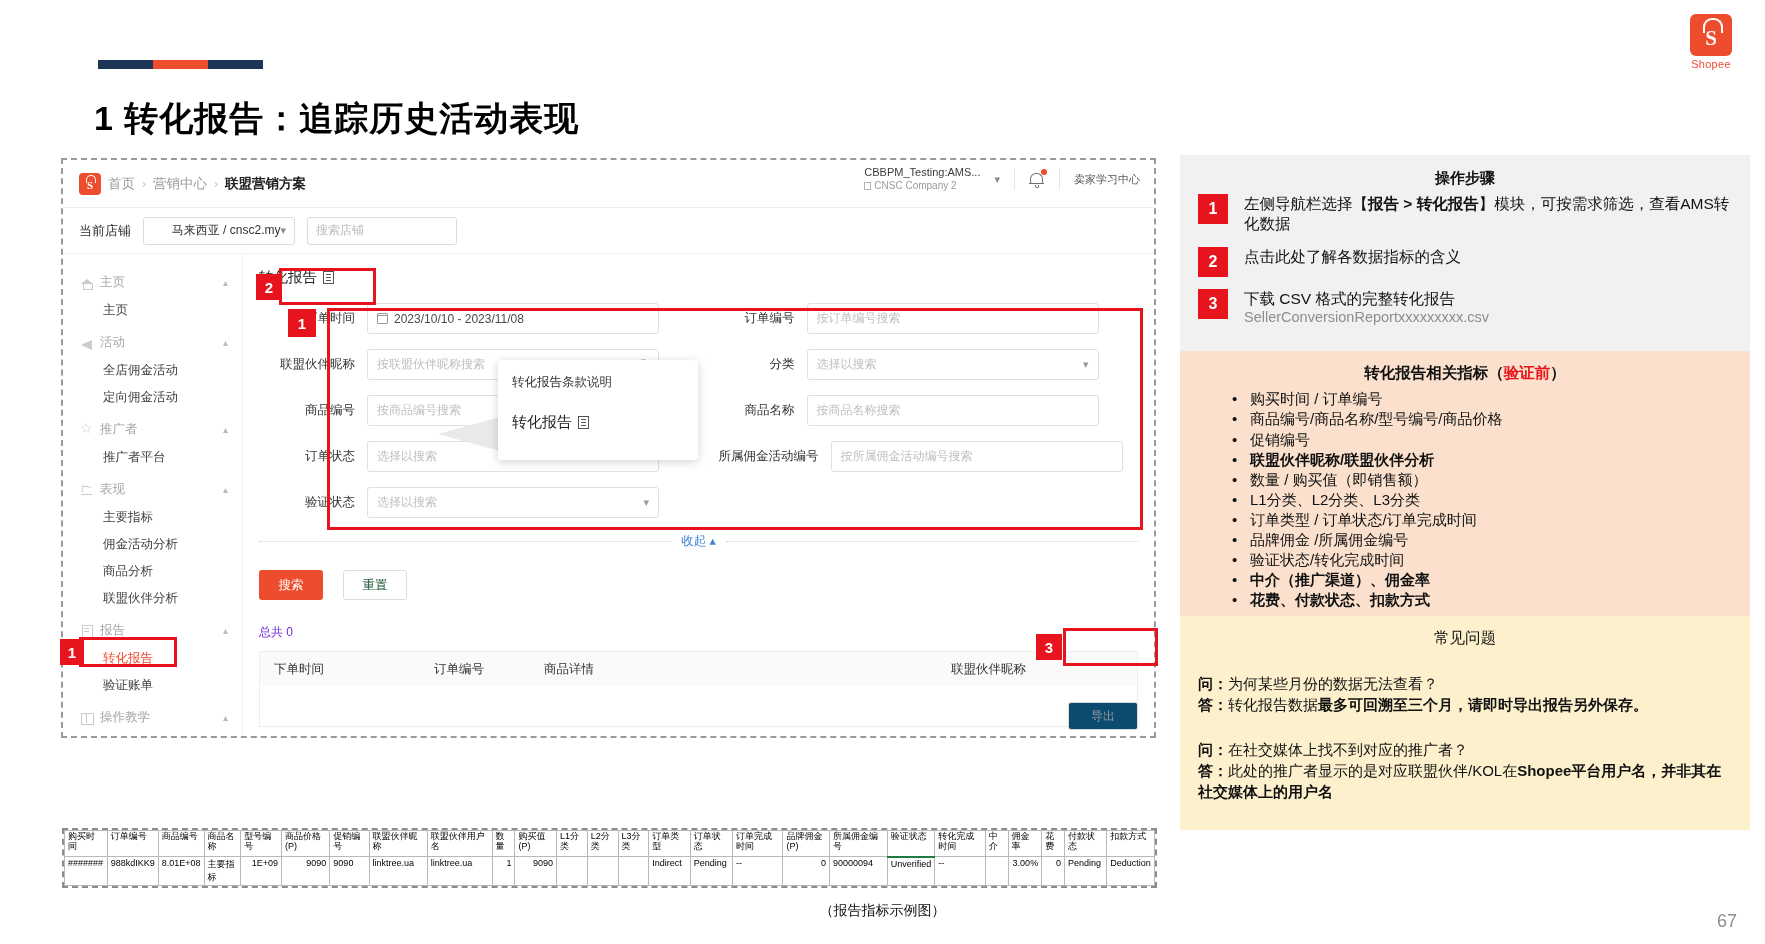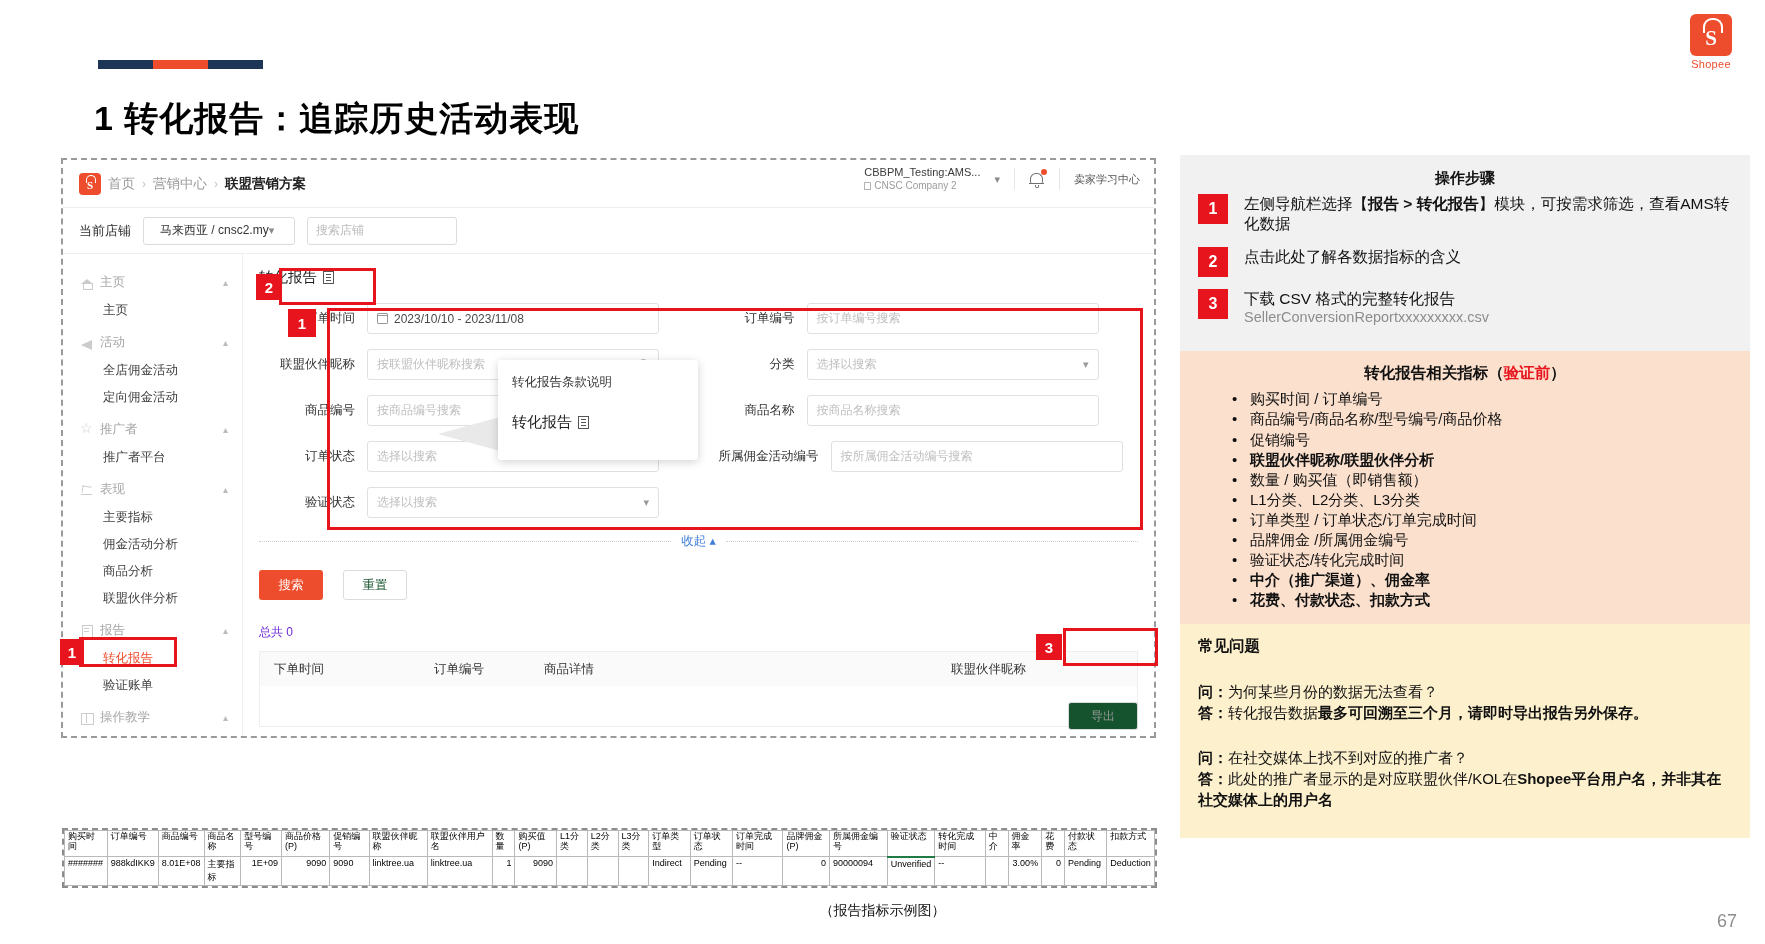--- a/index.html
+++ b/index.html
@@ -68,22 +68,22 @@
   .bell .b-base { position:absolute; left:0px; top:12px; width:15px; height:1.4px; background:#6f6f6f;}
   .bell .b-clap { position:absolute; left:6px; top:14px; width:4px; height:3px; border:1.4px solid #6f6f6f; border-top:none; border-radius:0 0 4px 4px;}
   .bell .dot { position:absolute; right:-2px; top:-2px; width:6px; height:6px; background:#ee4d2d; border-radius:50%;}
   .learn { font-size: 11px; color: #555; }
 
   
   .shop-row { height: 46px; display: flex; align-items: center; padding: 0 16px; gap: 12px; border-bottom: 1px solid #f0f0f0; }
   .shop-lbl { font-size: 13px; color: #333; }
   .sel-box {
     width: 152px; height: 28px; border: 1px solid #dcdcdc; border-radius: 3px;
-    display: flex; align-items: center; justify-content: flex-start;
-    padding: 0 16px; font-size: 12px; color: #333; background:#fff;
+    display: flex; align-items: center; justify-content: flex-end;
+    padding: 0 8px; font-size: 12px; color: #333; background:#fff;
   }
   .search-shop {
     width: 150px; height: 28px; border: 1px solid #dcdcdc; border-radius: 3px;
     display:flex; align-items:center; padding: 0 8px; font-size: 12px; color: #bdbdbd; background:#fff;
   }
 
   
   .app-body { display: flex; height: calc(100% - 94px); }
   .sidebar { width: 180px; border-right: 1px solid #f0f0f0; padding: 14px 0 0 0; font-size: 12.5px; }
   .nav-group { margin-bottom: 4px; }
@@ -175,30 +175,30 @@
   .steps-title { text-align: center; font-weight: bold; font-size: 15px; color: #111; margin-bottom: 6px; }
   .step { display: flex; gap: 16px; margin-bottom: 12px; align-items: flex-start; }
   .step-num {
     width: 30px; height: 30px; background: #e8141d; color: #fff; font-weight: bold;
     display: flex; align-items: center; justify-content: center; font-size: 16px; flex: none;
   }
   .step-txt { font-size: 15.5px; color: #111; line-height: 1.32; }
   .step-txt b { font-weight: bold; }
   .step-sub { font-size: 14.5px; color: #8d8d8d; }
 
-  .metrics-card { background: #fbe0cd; padding: 12px 18px 14px 18px; }
+  .metrics-card { background: #fbe0cd; padding: 12px 18px 6px 18px; }
   .metrics-title { text-align: center; font-weight: bold; font-size: 15.5px; color: #111; margin-bottom: 5px; }
   .metrics-title .red { color: #e8141d; }
   .mlist { list-style: none; }
   .mlist li { font-size: 15px; color: #111; line-height: 1.34; display: flex; gap: 8px; padding-left: 34px; }
   .mlist li .bul { width: 10px; flex: none; }
   .mlist li.bold span.txt { font-weight: bold; }
 
   .faq-card { background: #fdf0cd; padding: 12px 18px 14px 18px; }
-  .faq-title { text-align: left; font-weight: bold; font-size: 15.5px; color: #111; margin-bottom: 14px; }
+  .faq-title { text-align: center; font-weight: normal; font-size: 15.5px; color: #111; margin-bottom: 14px; }
   .faq-p { font-size: 15px; color: #111; line-height: 1.4; margin-bottom: 14px; margin-top: 24px; }
   .faq-p .q { font-weight: bold; }
   .faq-p b { font-weight: bold; }
 
   
   .xls { position: absolute; left: 62px; top: 828px; width: 1095px; border: 2px dashed #8c8c8c; }
   .xls table { border-collapse: collapse; width: 100%; font-size: 9px; color: #000; font-family:"Liberation Sans",sans-serif;}
   .xls th, .xls td { border: 1px solid #b9b9b9; padding: 1px 3px; vertical-align: top; }
   .xls th { font-weight: normal; text-align: left; height: 26px; line-height: 1.08; }
   .xls td { height: 15px; }
@@ -427,21 +427,21 @@
       <div class="tbl">
         <div class="tbl-head">
           <div style="width:160px">下单时间</div>
           <div style="width:110px">订单编号</div>
           <div style="flex:1">商品详情</div>
           <div style="width:200px">联盟伙伴昵称</div>
         </div>
         <div class="tbl-body"></div>
       </div>
 
-      <div style="position:absolute; right:16px; top:448px; width:70px; height:28px; border:1px solid #dcdcdc; border-radius:3px; background:#14532d; display:flex;align-items:center;justify-content:center;font-size:12px;color:#9a9a9a;">导出</div>
+      <div style="position:absolute; right:16px; top:448px; width:70px; height:28px; border:1px solid #dcdcdc; border-radius:3px; background:#0c4a6e; display:flex;align-items:center;justify-content:center;font-size:12px;color:#9a9a9a;">导出</div>
     </div>
   </div>
 
   <div class="tip-arrow"></div>
   <div class="tip">
     <div class="t1">转化报告条款说明</div>
     <div class="t2">
       <span>转化报告</span>
         <span class="tab-ico"></span>
     </div>

